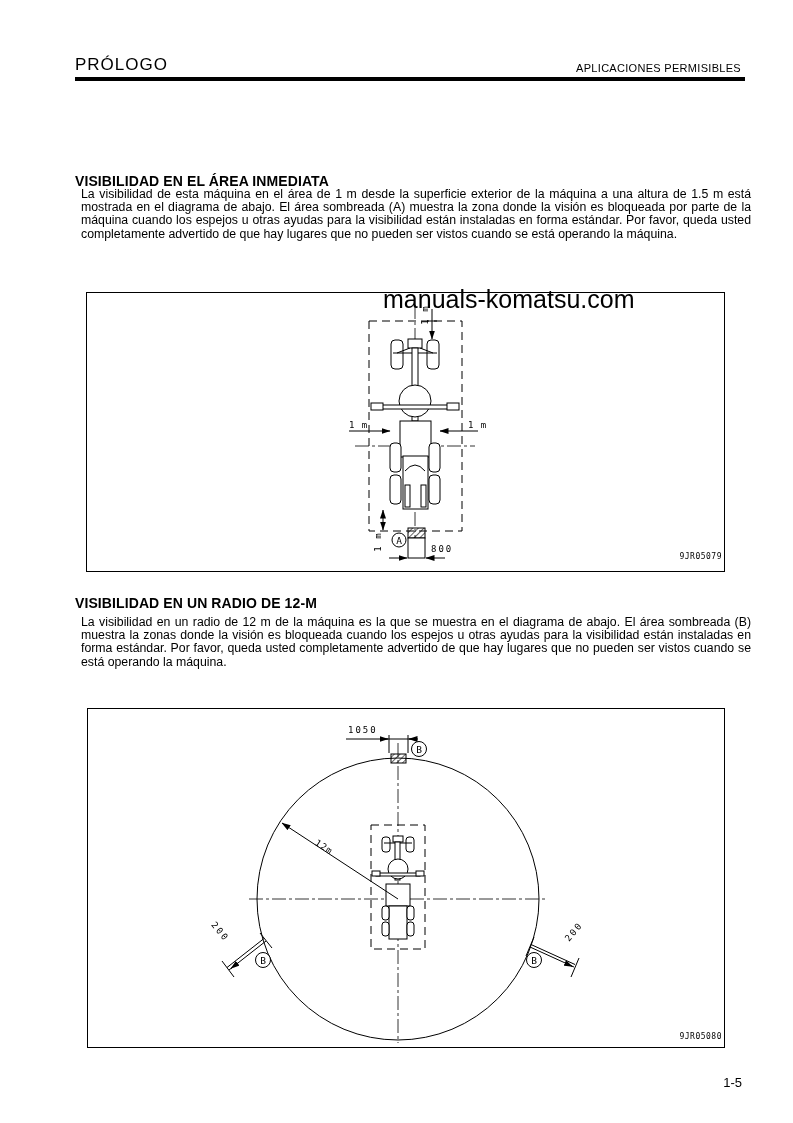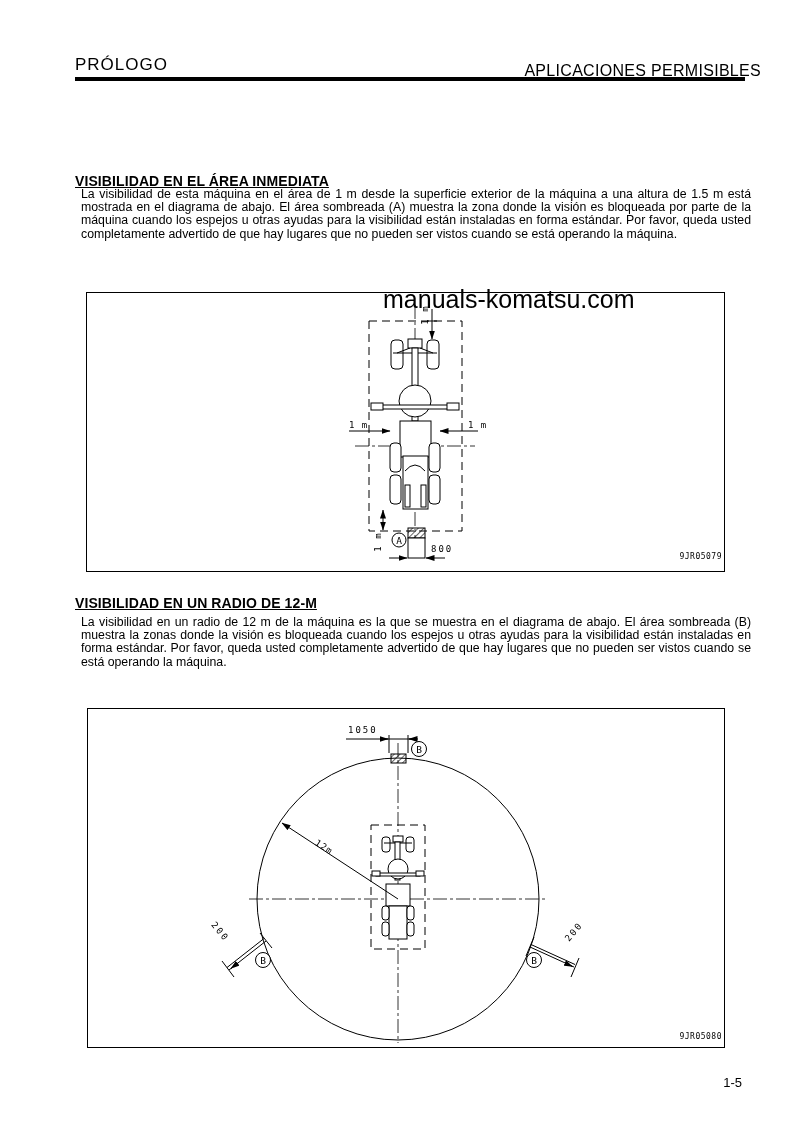--- a/index.html
+++ b/index.html
@@ -3,25 +3,25 @@
 <meta charset="utf-8">
 <style>
   html,body{margin:0;padding:0;background:#e8e8e8;}
   .page{
     position:relative;width:793px;height:1123px;background:#fff;
     font-family:"Liberation Sans",sans-serif;color:#000;overflow:hidden;
     margin:0 auto;
   }
   .abs{position:absolute;}
   .hdr-left{left:75px;top:55px;font-size:17px;letter-spacing:1px;}
-  .hdr-right{right:32px;top:62px;font-size:16px;letter-spacing:.3px;}
+  .hdr-right{right:52px;top:62px;font-size:11px;letter-spacing:.3px;}
   .hdr-rule{left:75px;top:77px;width:670px;height:4px;background:#000;}
   .doc-title{left:75px;top:103px;font-size:18px;font-weight:bold;letter-spacing:.2px;}
   .intro{left:75px;top:148px;width:672px;font-size:12.3px;line-height:13.2px;}
-  .sec-head{left:75px;font-size:14px;font-weight:bold;letter-spacing:.1px;text-decoration:underline;}
+  .sec-head{left:75px;font-size:14px;font-weight:bold;letter-spacing:.1px;}
   .sec1-head{top:173px;}
   .sec2-head{top:595px;}
   .para{left:81px;width:670px;font-size:12.3px;line-height:13.2px;text-align:justify;}
   .para1{top:188px;}
   .para2{top:616px;}
   .figure{border:1px solid #000;background:#fff;}
   .fig1{left:86px;top:292px;width:637px;height:278px;}
   .fig2{left:87px;top:708px;width:636px;height:338px;}
   .watermark{left:296px;top:-8px;font-size:25px;color:#000;white-space:nowrap;z-index:3;}
   .figcode{right:2px;font-size:8px;font-family:"DejaVu Sans Mono",monospace;letter-spacing:.5px;}

